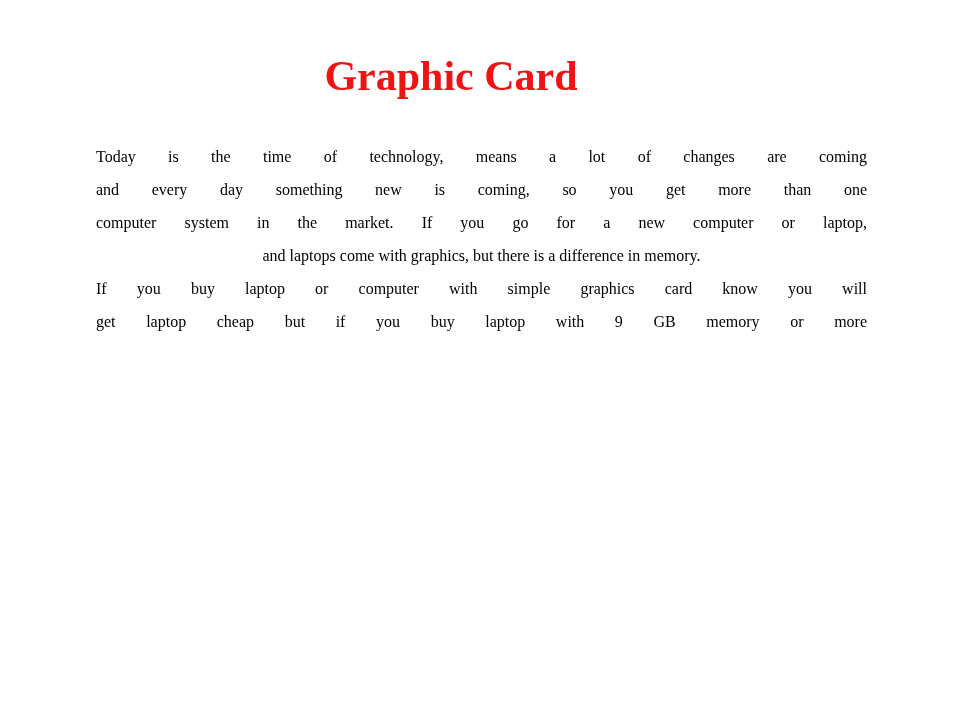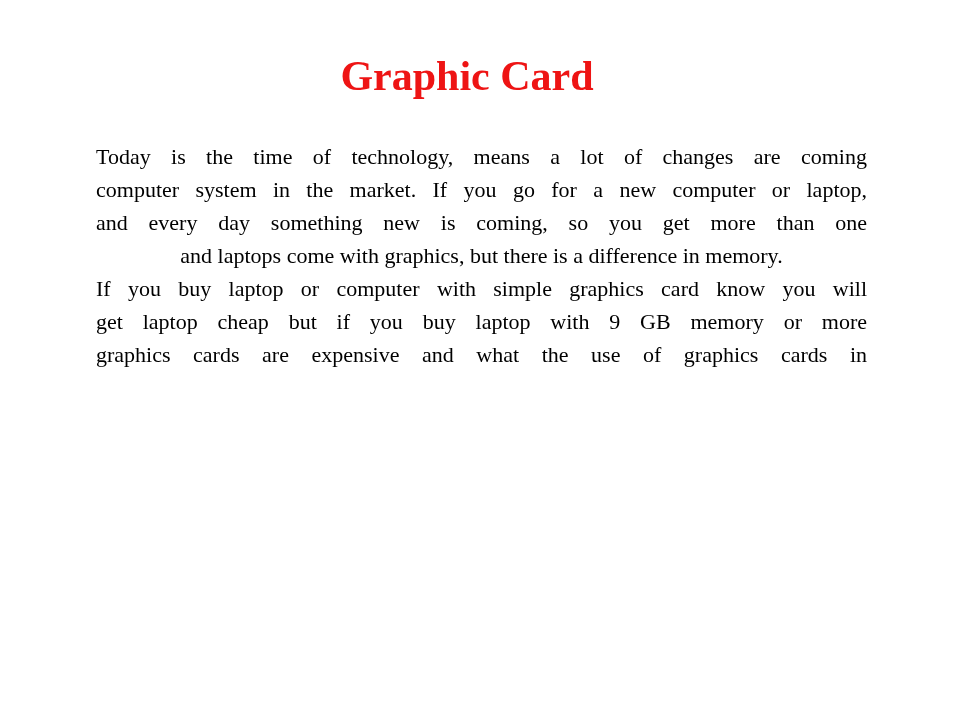--- a/index.html
+++ b/index.html
@@ -20,30 +20,29 @@
     top: 53px;
     left: 0;
     width: 902px;
     text-align: center;
     font-family: "Liberation Serif", serif;
     font-size: 42px;
     line-height: 46px;
     font-weight: bold;
     color: #ee1414;
     white-space: nowrap;
-    padding-left: 16px;
   }
   .body-text {
     position: absolute;
     top: 140px;
     left: 96px;
     width: 771px;
     color: #000000;
     font-family: "Liberation Serif", serif;
-    font-size: 22px;
+    font-size: 16px;
     line-height: 33px;
   }
   .paragraph {
     margin: 0;
     padding: 0;
   }
   .line {
     text-align: justify;
     text-align-last: justify;
   }
@@ -56,25 +55,24 @@
 <body>
 
 <div class="slide">
 
   <div class="slide-title">Graphic Card</div>
 
   <div class="body-text">
 
     <div class="paragraph">
       <div class="line">Today is the time of technology, means a lot of changes are coming</div>
+      <div class="line">and every day something new is coming, so you get more than one</div>
       <div class="line">computer system in the market. If you go for a new computer or laptop,</div>
-      <div class="line">and every day something new is coming, so you get more than one</div>
       <div class="line para-end">and laptops come with graphics, but there is a difference in memory.</div>
     </div>
 
     <div class="paragraph">
       <div class="line">If you buy laptop or computer with simple graphics card know you will</div>
       <div class="line">get laptop cheap but if you buy laptop with 9 GB memory or more</div>
-      <div class="line">graphics cards are expensive and what the use of graphics cards in</div>
     </div>
 
   </div>
 </div>
 
 </body></html>

